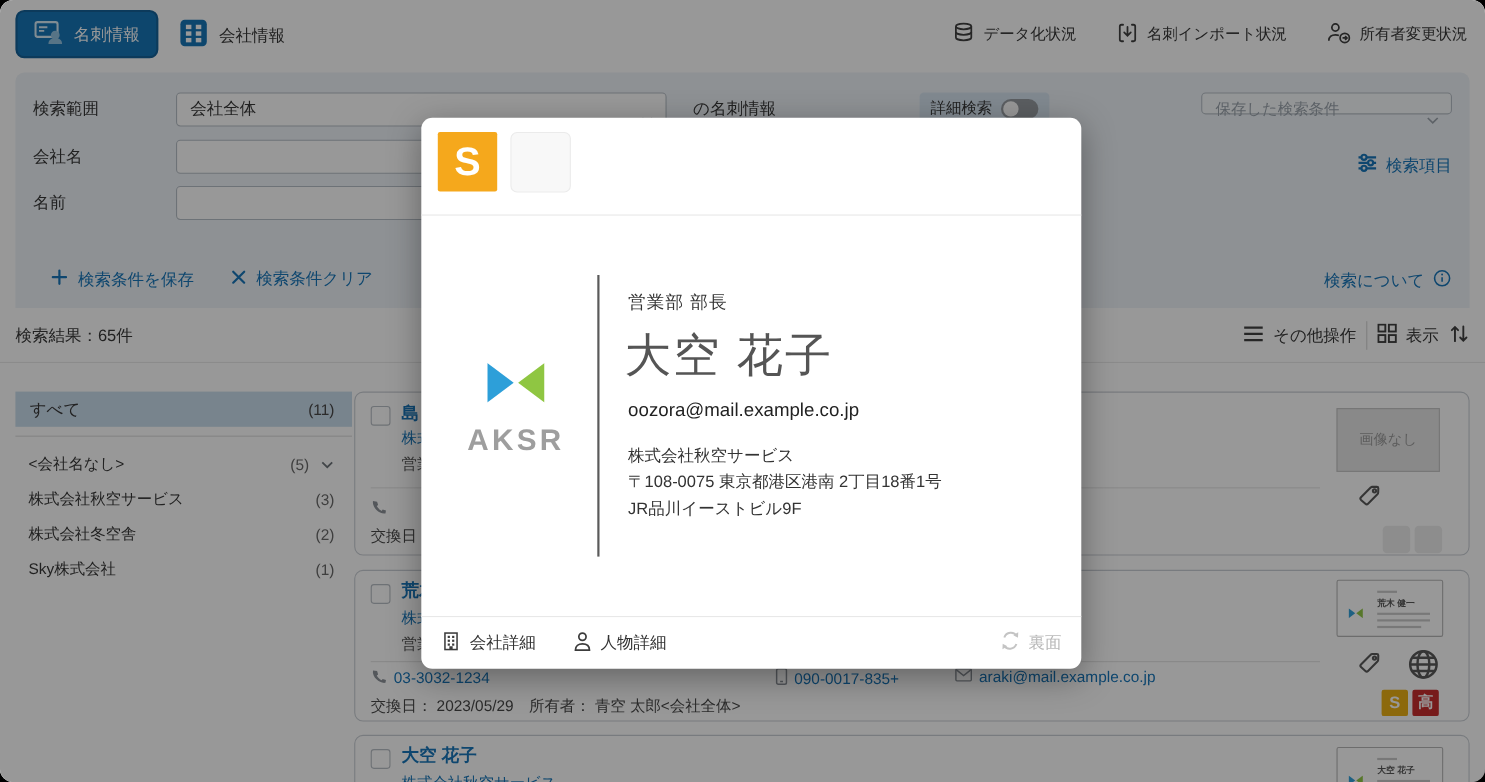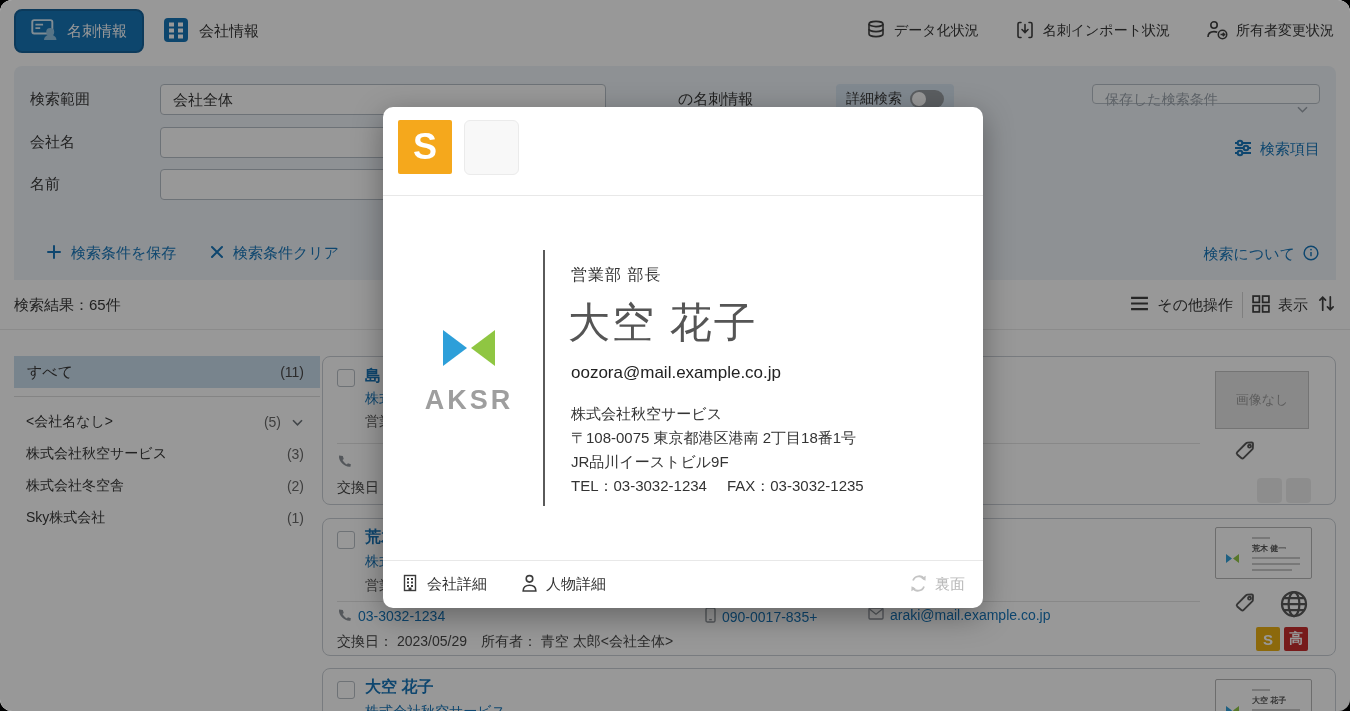--- a/index.html
+++ b/index.html
@@ -17,21 +17,21 @@
   .topnav-right { position:absolute; right:16px; top:0; height:62px; display:flex; align-items:center; gap:36px; }
   .statlink { display:flex; align-items:center; gap:8px; font-size:14px; color:#333; cursor:pointer; }
 
   
   .search-panel { position:absolute; left:14px; top:66px; width:1322px; height:230px; background:#eef3f8; border-radius:8px; }
   .sp-label { position:absolute; font-size:15px; color:#333; }
   .lbl-scope { left:16px; top:24px; } .lbl-company { left:16px; top:67px; } .lbl-name { left:16px; top:109px; }
   .scope-select { position:absolute; left:146px; top:18px; width:446px; height:31px; background:#fff;
     border:1px solid #b6bec6; border-radius:4px; font-size:15px; color:#333; line-height:29px; padding-left:12px; cursor:pointer; }
   .scope-select .chev, .saved-select .chev { position:absolute; right:10px; top:10px; }
-  .suffix-text { position:absolute; left:616px; top:24px; font-size:15px; color:#333;margin-left:48px; }
+  .suffix-text { position:absolute; left:616px; top:24px; font-size:15px; color:#333; }
   .adv-toggle { position:absolute; left:822px; top:18px; height:30px; background:#d7e5f2; border-radius:4px;
     display:flex; align-items:center; gap:8px; padding:0 10px; font-size:14px; color:#333; cursor:pointer; }
   .pill { position:relative; width:34px; height:18px; background:#979ca1; border-radius:9px; }
   .pill .knob { position:absolute; left:2px; top:2px; width:14px; height:14px; border-radius:50%; background:#fff; }
   .saved-select { position:absolute; right:16px; top:18px; width:228px; height:20px; background:#f7fafc;
     border:1px solid #b6bec6; border-radius:4px; font-size:14px; color:#98a1aa; line-height:29px; padding-left:12px; cursor:pointer; }
   .text-input { position:absolute; left:146px; width:678px; height:31px; background:#fff; border:1px solid #b6bec6; border-radius:4px; }
   .inp-company { top:61px; } .inp-name { top:103px; }
   .fields-link { position:absolute; right:16px; top:72px; display:flex; align-items:center; gap:7px;
     color:#1273b8; font-size:15px; cursor:pointer; }
@@ -433,24 +433,20 @@
           <polygon points="52,0 28,18 52,36" fill="#8fc642"></polygon>
         </svg>
     </span>
     <span class="m-logotext">AKSR</span>
     <span class="m-title">営業部 部長</span>
     <span class="m-name">大空 花子</span>
     <span class="m-email">oozora@mail.example.co.jp</span>
     <span class="m-co">株式会社秋空サービス</span>
     <span class="m-addr1">〒108-0075 東京都港区港南 2丁目18番1号</span>
     <span class="m-addr2">JR品川イーストビル9F</span>
-    <span class="m-telfax">
-      <span>TEL：03-3032-1234</span>
-      <span>FAX：03-3032-1235</span>
-    </span>
 
     <div class="m-footer">
       <div class="m-action">
         <span>
           <svg width="18" height="18" viewBox="0 0 18 18" fill="none" stroke="#3c3c3c" stroke-width="1.4">
               <rect x="3.5" y="1.5" width="11" height="15"></rect>
               <g fill="#3c3c3c" stroke="none">
                 <rect x="6" y="4" width="2" height="2"></rect>
                 <rect x="10" y="4" width="2" height="2"></rect>
                 <rect x="6" y="7.5" width="2" height="2"></rect>

